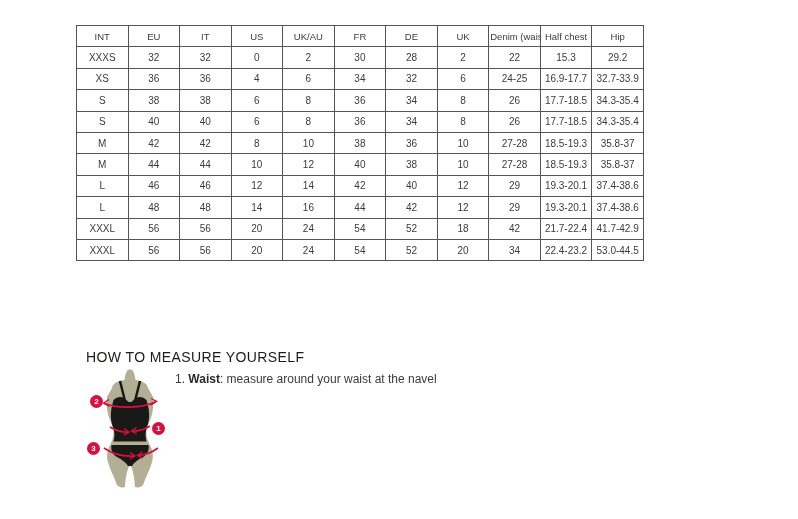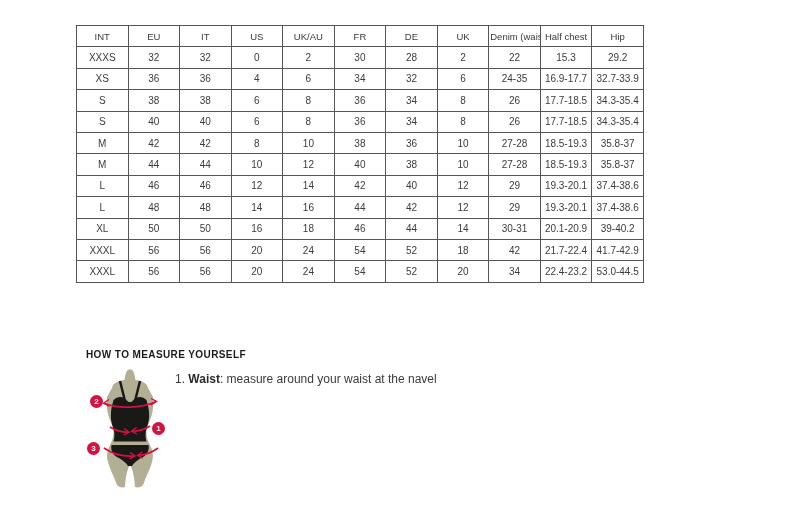--- a/index.html
+++ b/index.html
@@ -29,22 +29,22 @@
     padding: 0 1px;
     white-space: nowrap;
     overflow: hidden;
   }
   .size-table td { font-size: 10px; }
   .size-table th { font-size: 9.5px; }
   
   .measure-title {
     position: absolute;
     left: 66px; top: 349px;
-    font-size: 10px;
-    font-weight: bold;
+    font-size: 14px;
+    font-weight: normal;
     letter-spacing: 0.4px;
     color: #1b1b19;
     padding-left: 20px;
   }
   .figure-wrap {
     position: absolute;
     left: 80px; top: 368px;
     width: 100px; height: 125px;
   }
   .figure-wrap svg { display: block; width: 100%; height: 100%; }
@@ -107,21 +107,21 @@
       </tr>
       <tr>
         <td>XS</td>
         <td>36</td>
         <td>36</td>
         <td>4</td>
         <td>6</td>
         <td>34</td>
         <td>32</td>
         <td>6</td>
-        <td>24-35</td>
+        <td>24-25</td>
         <td>16.9-17.7</td>
         <td>32.7-33.9</td>
       </tr>
       <tr>
         <td>S</td>
         <td>38</td>
         <td>38</td>
         <td>6</td>
         <td>8</td>
         <td>36</td>
@@ -188,33 +188,20 @@
         <td>48</td>
         <td>48</td>
         <td>14</td>
         <td>16</td>
         <td>44</td>
         <td>42</td>
         <td>12</td>
         <td>29</td>
         <td>19.3-20.1</td>
         <td>37.4-38.6</td>
-      </tr>
-      <tr>
-        <td>XL</td>
-        <td>50</td>
-        <td>50</td>
-        <td>16</td>
-        <td>18</td>
-        <td>46</td>
-        <td>44</td>
-        <td>14</td>
-        <td>30-31</td>
-        <td>20.1-20.9</td>
-        <td>39-40.2</td>
       </tr>
       <tr>
         <td>XXXL</td>
         <td>56</td>
         <td>56</td>
         <td>20</td>
         <td>24</td>
         <td>54</td>
         <td>52</td>
         <td>18</td>

